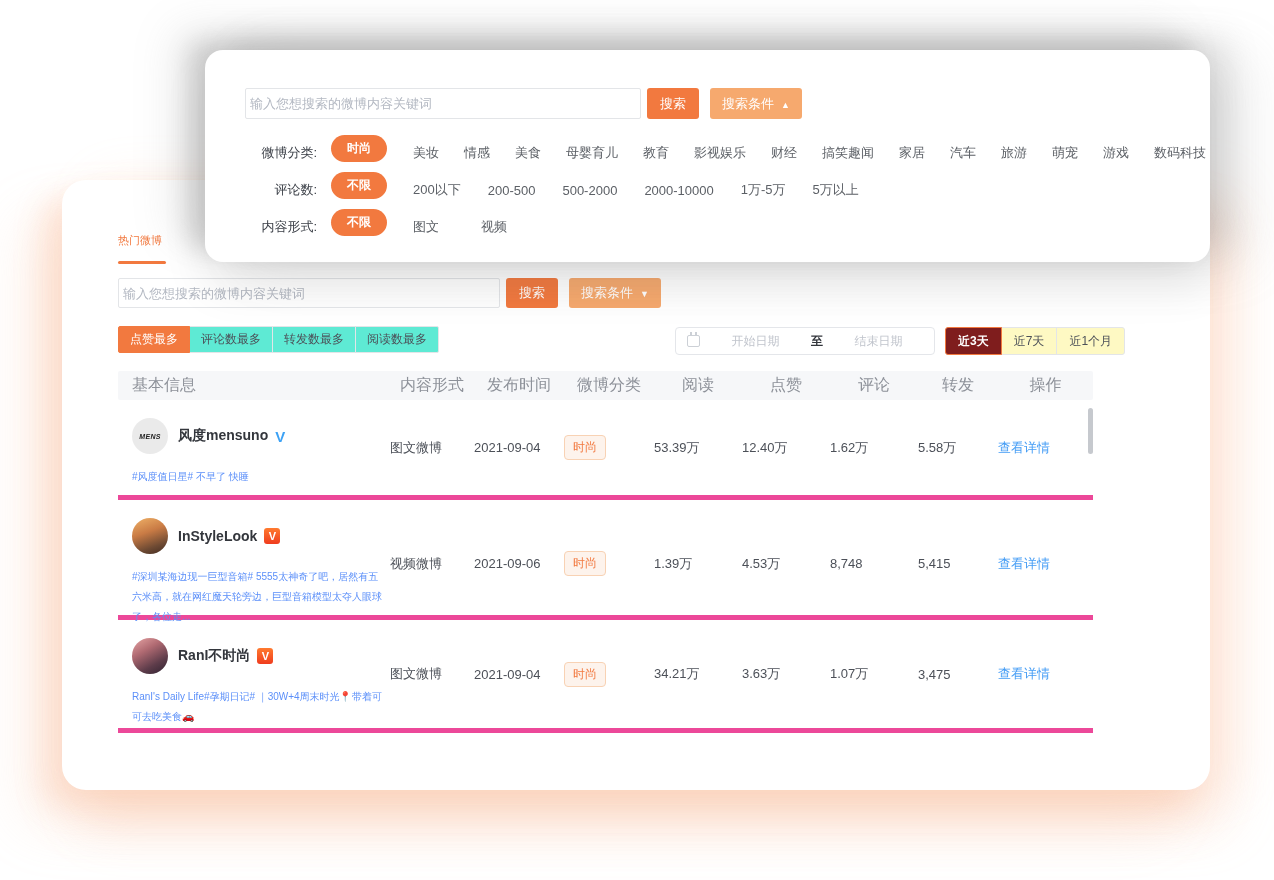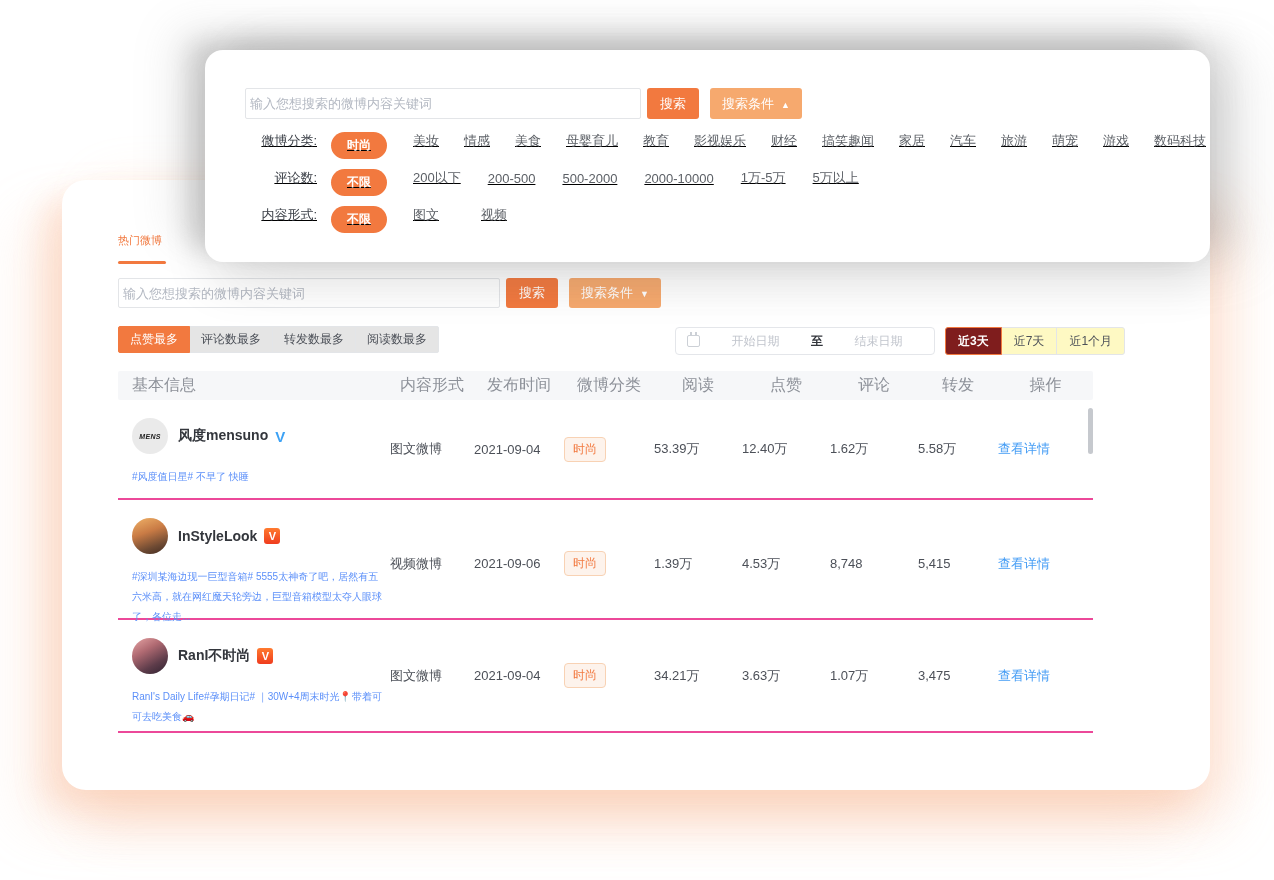--- a/index.html
+++ b/index.html
@@ -43,42 +43,42 @@
   .top-card .search-input { width:396px; }
   .btn { border:none; cursor:pointer; color:#fff; font-size:13px; font-weight:500;
          border-radius:3px; display:flex; align-items:center; justify-content:center;
          font-family:"Liberation Sans","DejaVu Sans",sans-serif; }
   .btn-search { width:52px; height:31px; background:#f2793f; margin-left:6px; }
   .btn-cond { height:31px; background:#f6a96e; margin-left:11px; padding:0 12px; }
   .btn-cond .tri { font-size:9px; margin-left:7px; transform:translateY(1px); }
 
   
   .filter-rows { position:absolute; left:40px; top:82px; width:940px; }
-  .filter-row { display:flex; align-items:flex-start; height:30px; margin-bottom:7px;text-decoration:underline; }
+  .filter-row { display:flex; align-items:flex-end; height:30px; margin-bottom:7px; }
   .filter-label { width:72px; text-align:right; font-size:13px; color:#3c4048; margin-right:14px; flex:none; }
   .pill { background:#f2793f; color:#fff; font-size:12px; font-weight:700;
           padding:5px 16px; border-radius:14px; flex:none; cursor:pointer; }
   .opts { display:flex; align-items:center; }
   .opt { font-size:13px; color:#5c6066; cursor:pointer; white-space:nowrap; }
   .opts-cat { margin-left:26px; } .opts-cat .opt { margin-right:25px; }
   .opts-cmt { margin-left:26px; } .opts-cmt .opt { margin-right:27px; }
   .opts-fmt { margin-left:26px; } .opts-fmt .opt { margin-right:42px; }
 
   
   .main-tab { position:absolute; left:56px; top:53px; font-size:11px; color:#f2793f; cursor:pointer; }
   .main-tab-line { position:absolute; left:56px; top:81px; width:48px; height:3px; border-radius:2px; background:#f2793f; }
   .bottom-card .search-row { left:56px; top:98px; }
   .bottom-card .search-input { width:382px; height:30px; }
   .bottom-card .btn-search { height:30px; }
   .bottom-card .btn-cond { height:30px; }
 
   
   .sort-group { position:absolute; left:56px; top:146px; display:flex; }
   .sort-btn { height:27px; padding:0 11px; display:flex; align-items:center; font-size:12px;
-              color:#4c5058; background:#e5e5e5; border:1px solid #e3e5e8; margin-left:-1px; cursor:pointer; }
+              color:#4c5058; background:#5eead4; border:1px solid #e3e5e8; margin-left:-1px; cursor:pointer; }
   .sort-btn:first-child { margin-left:0; border-radius:2px 0 0 2px; }
   .sort-btn:last-child { border-radius:0 2px 2px 0; }
   .sort-btn.active { background:#f2793f; border-color:#f2793f; color:#fff; font-weight:400; z-index:1; }
 
   
   .date-box { position:absolute; left:613px; top:147px; width:260px; height:28px;
               border:1px solid #e4e6ea; border-radius:4px; display:flex; align-items:center; }
   .cal-icon { width:13px; height:12px; border:1.5px solid #ccd0d6; border-radius:2px;
               margin-left:11px; position:relative; flex:none; }
   .cal-icon::before, .cal-icon::after { content:""; position:absolute; top:-4px; width:2px; height:3px; background:#ccd0d6; }
@@ -91,21 +91,21 @@
   .range-btn:first-child { margin-left:0; border-radius:3px 0 0 3px; }
   .range-btn:last-child { border-radius:0 3px 3px 0; }
   .range-btn.active { background:#7f1d1d; border-color:#f2793f; color:#fff; font-weight:700; z-index:1; }
 
   
   .tbl { position:absolute; left:56px; top:191px; width:975px; }
   .tbl-grid { display:grid; grid-template-columns:272px 84px 90px 90px 88px 88px 88px 80px 95px; align-items:center; }
   .tbl-head { height:29px; background:#f6f7f9; border-radius:2px; }
   .tbl-head .th { font-size:16px; color:#8d9199; text-align:center; }
   .tbl-head .th:first-child { text-align:left; padding-left:14px; }
-  .tbl-row { border-bottom:2px solid #ec4899; }
+  .tbl-row { border-bottom:5px solid #ec4899; }
   .row-1 { height:100px; } .row-2 { height:120px; } .row-3 { height:113px; }
   .cell { font-size:13px; color:#4c5058; text-align:left; }
   .cell-info { text-align:left; padding:0 6px 0 14px; align-self:start; padding-top:18px; }
   .user-line { display:flex; align-items:center; }
   .avatar { width:36px; height:36px; border-radius:50%; flex:none; display:flex; align-items:center; justify-content:center; overflow:hidden; }
   .avatar-1 { background:#eaeaea; color:#222; font-size:7px; font-weight:700; font-style:italic; letter-spacing:.3px; }
   .avatar-2 { background:linear-gradient(160deg,#f0b268 0%,#c97b45 40%,#6e4a33 75%,#402a20 100%); }
   .avatar-3 { background:linear-gradient(150deg,#e8a6a6 0%,#b06a72 35%,#5d3c4a 70%,#2e2230 100%); }
   .uname { font-size:14px; font-weight:600; color:#33363c; margin-left:10px; }
   .v-blue { color:#3da2f5; font-weight:800; font-size:15px; margin-left:7px; }

